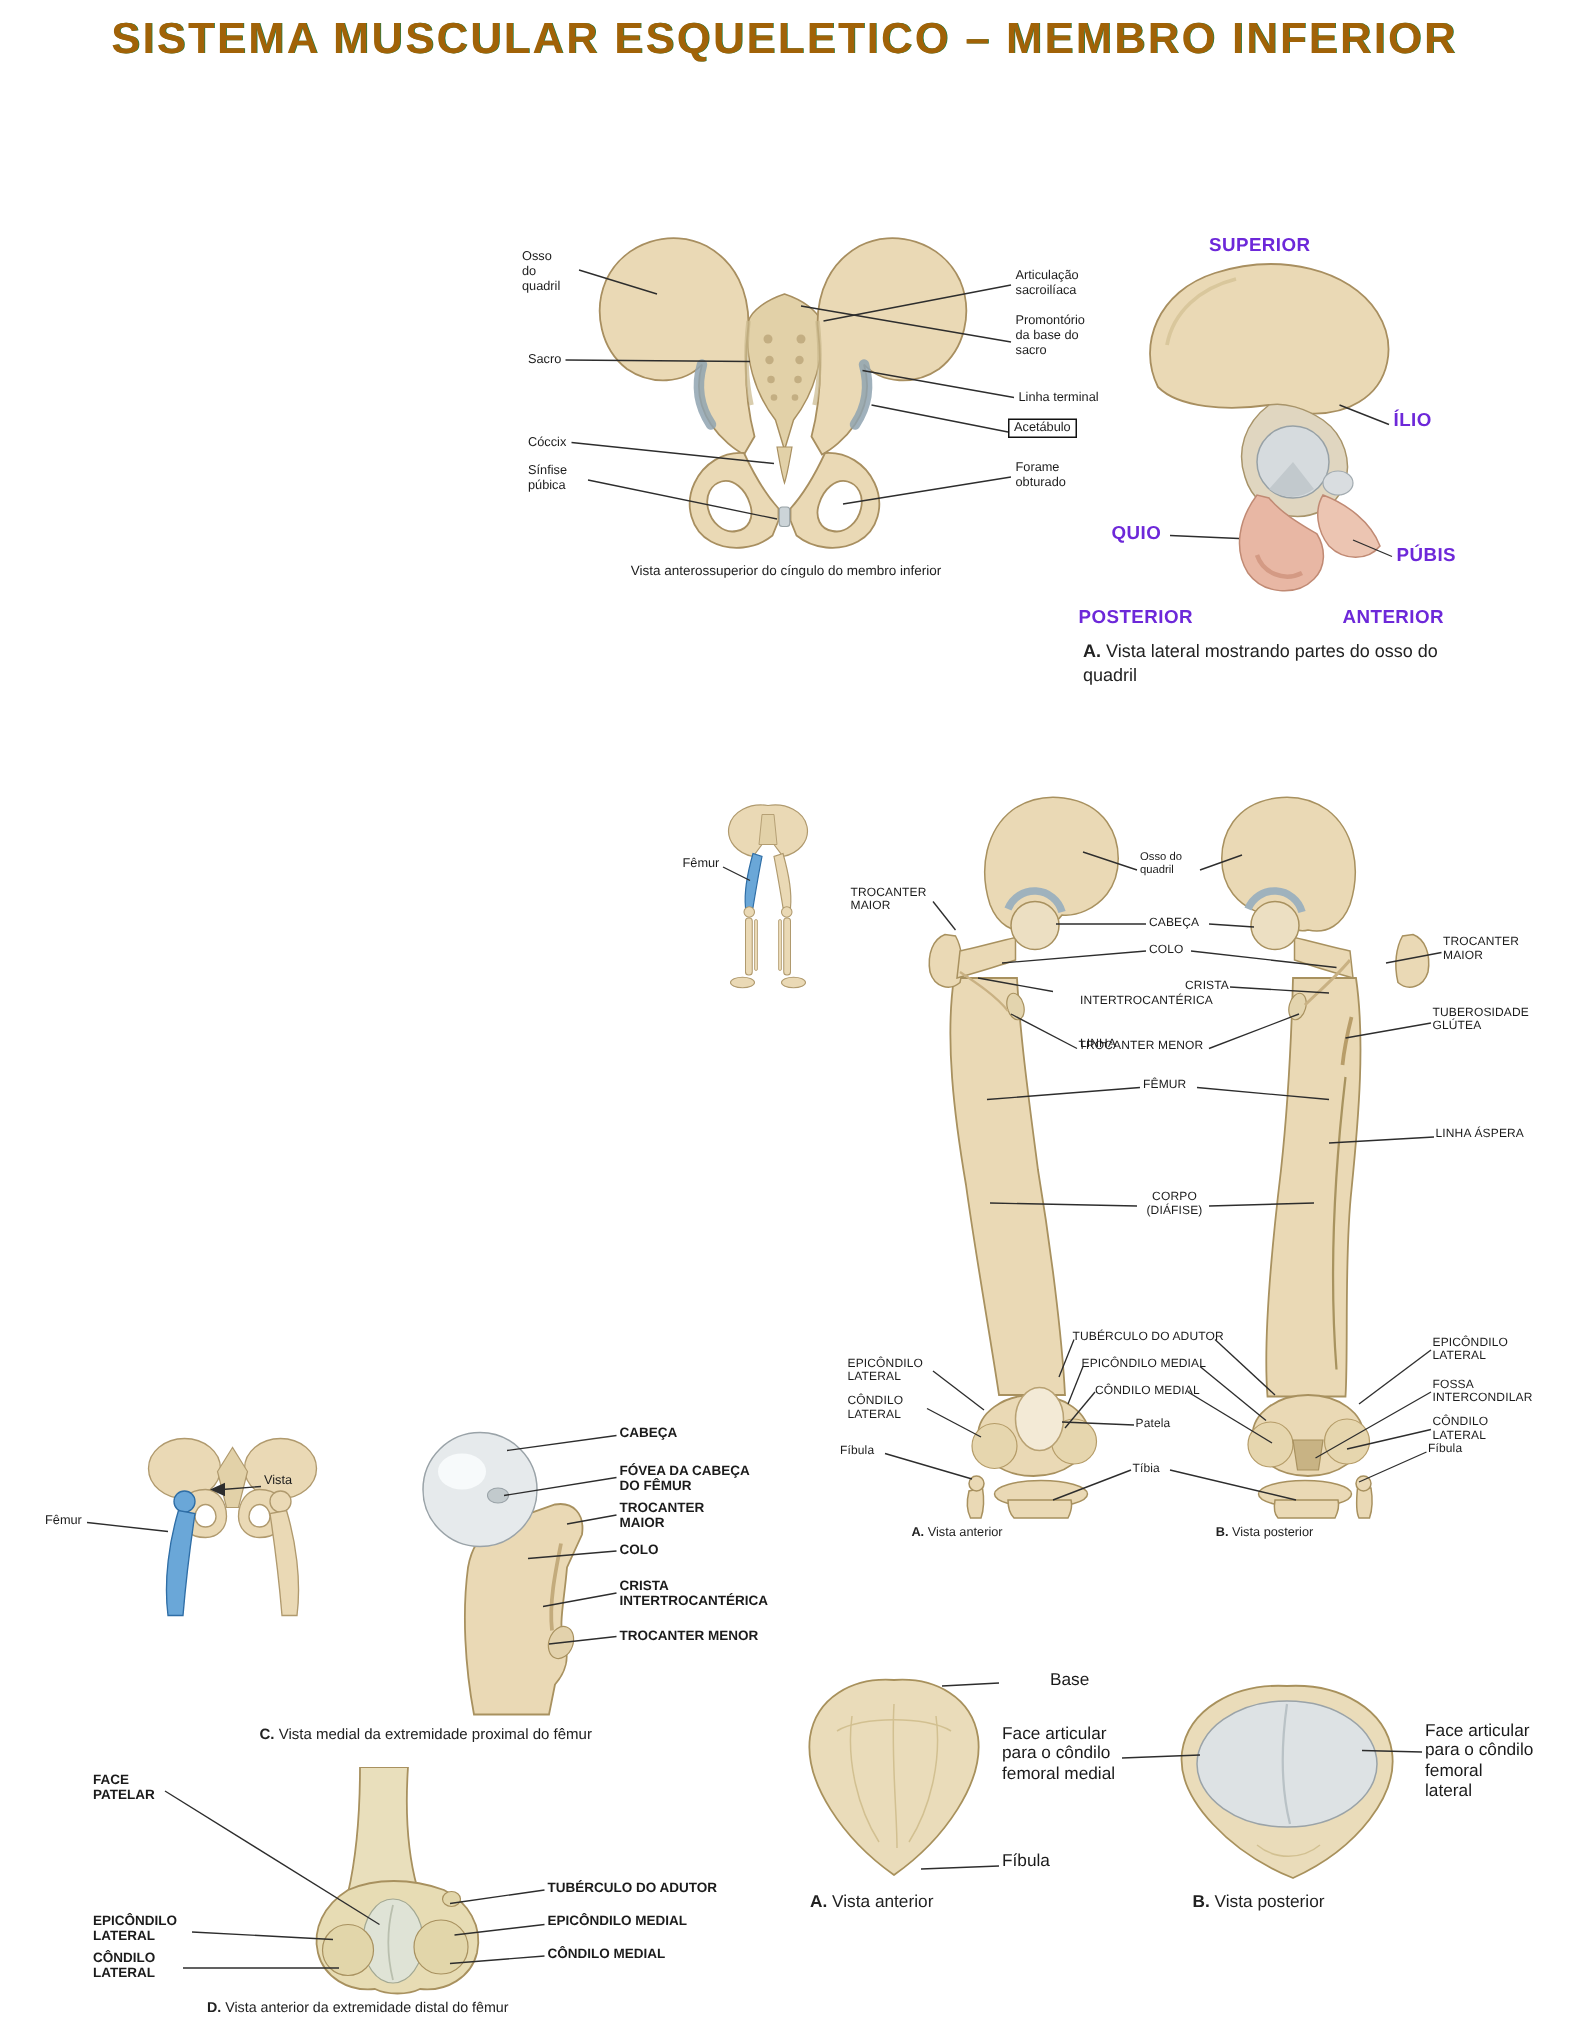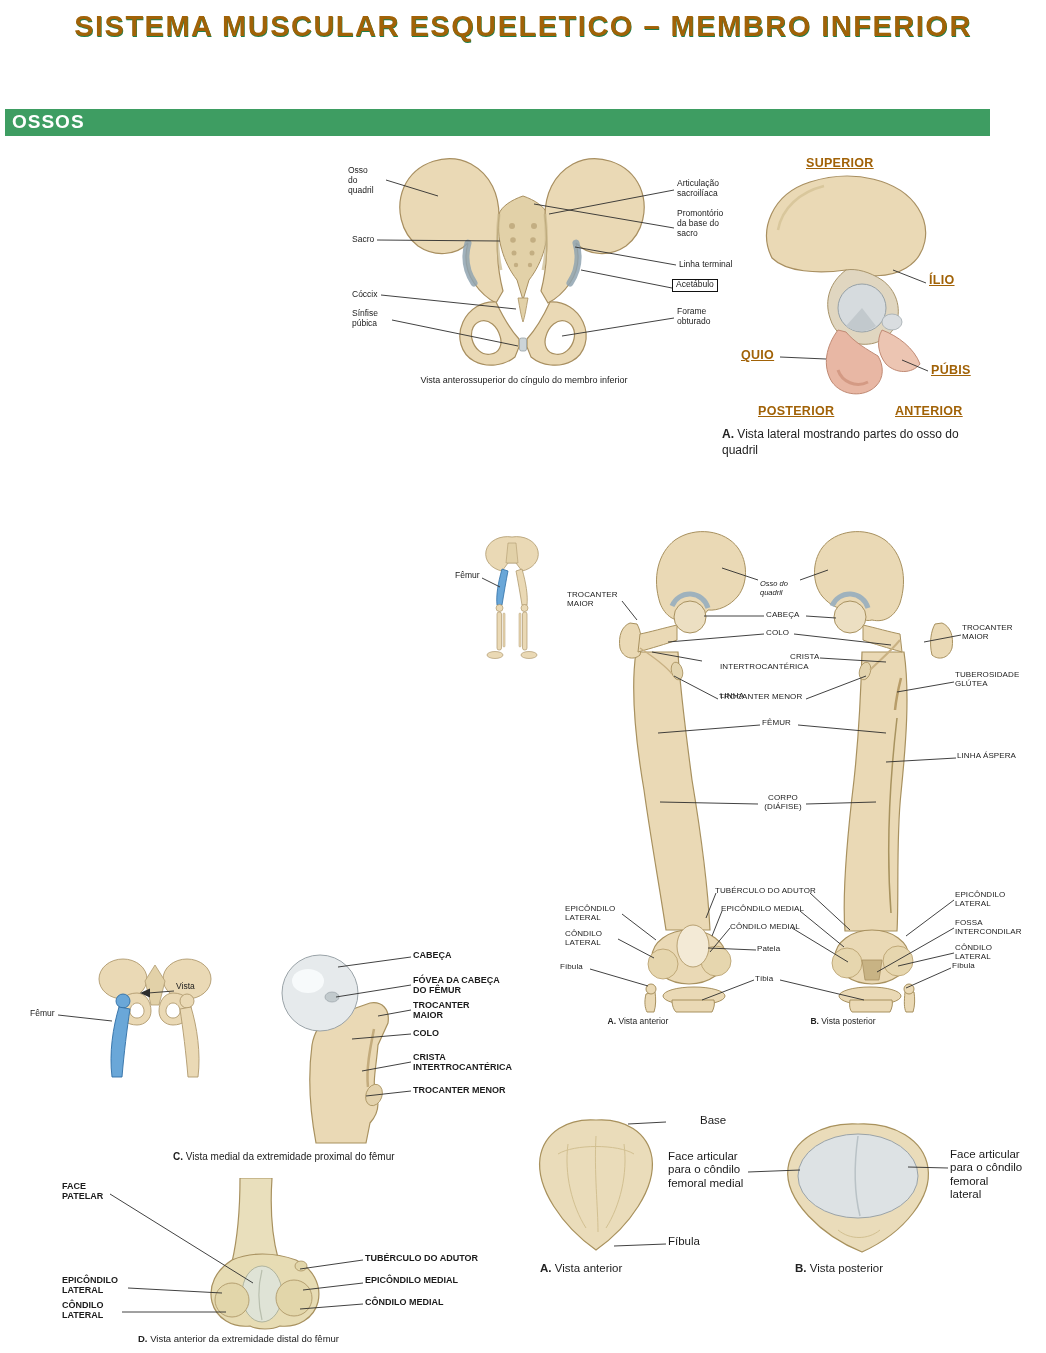--- a/index.html
+++ b/index.html
@@ -11,39 +11,38 @@
            text-shadow:0.5px 0.5px 0 #1c7f4e; }
   .banner { position:absolute; left:5px; top:109px; width:985px; height:27px;
             background:#3e9d62; color:#ffffff; font-size:19px; font-weight:bold;
             letter-spacing:1px; line-height:26px; padding-left:7px; }
   svg.art { position:absolute; }
   #leaders { position:absolute; left:0; top:0; pointer-events:none; }
   .lbl { position:absolute; color:#1b1b1b; white-space:pre-line; line-height:1.16; }
   .f1 { font-size:8.5px; }
   .f4 { font-size:8px; letter-spacing:0.1px; }
   .f4s { font-size:7.5px; }
-  .dir { font-size:12.5px; font-weight:bold; color:#a16207; letter-spacing:0.3px;text-decoration:underline; }
+  .dir { font-size:12.5px; font-weight:bold; color:#6d28d9; letter-spacing:0.3px; }
   .f6 { font-size:9px; font-weight:bold; }
   .f8 { font-size:11.5px; }
   .cap1 { font-size:9px; color:#222; }
   .cap2 { font-size:12px; color:#222; white-space:normal; line-height:1.3; }
   .cap4 { font-size:8.5px; color:#222; }
   .cap6 { font-size:10px; color:#222; }
   .cap7 { font-size:9.5px; color:#222; }
   .cap8 { font-size:11.5px; color:#222; }
   .center { text-align:center; }
   .boxed { border:1px solid #111; padding:0 3px 1px 3px; }
 </style>
 </head>
 <body>
 
 <div class="page">
 
   <div class="title">SISTEMA MUSCULAR ESQUELETICO – MEMBRO INFERIOR</div>
-  <div class="banner">OSSOS</div>
 
   <svg class="art" style="left:393px; top:152px;" width="258" height="218" viewBox="0 0 258 218">
     <path d="M130,44 C118,48 108,55 106,62 C103,86 110,110 124,128 L130,148 L136,128 C150,110 157,86 154,62 C152,55 142,48 130,44 Z" fill="#e2d1a8" stroke="#a88f60" stroke-width="1"></path>
     <g fill="#c3ae82">
       <circle cx="119" cy="74" r="3"></circle>
         <circle cx="141" cy="74" r="3"></circle>
       <circle cx="120" cy="88" r="2.8"></circle>
         <circle cx="140" cy="88" r="2.8"></circle>
       <circle cx="121" cy="101" r="2.5"></circle>
         <circle cx="139" cy="101" r="2.5"></circle>
@@ -261,34 +260,34 @@
   <div class="lbl f1" style="left:679px; top:260px;">Linha terminal</div>
   <div class="lbl f1 boxed" style="left:672px; top:279px;">Acetábulo</div>
   <div class="lbl f1" style="left:677px; top:307px;">Forame
 obturado</div>
   <div class="lbl cap1 center" style="left:398px; top:375px; width:252px;">Vista anterossuperior do cíngulo do membro inferior</div>
 
   <div class="lbl dir" style="left:806px; top:156px;">SUPERIOR</div>
   <div class="lbl dir" style="left:929px; top:273px;">ÍLIO</div>
   <div class="lbl dir" style="left:741px; top:348px;">QUIO</div>
   <div class="lbl dir" style="left:931px; top:363px;">PÚBIS</div>
-  <div class="lbl dir" style="left:758px; top:404px;">POSTERIOR</div>
+  <div class="lbl dir" style="left:719px; top:404px;">POSTERIOR</div>
   <div class="lbl dir" style="left:895px; top:404px;">ANTERIOR</div>
   <div class="lbl cap2" style="left:722px; top:427px; width:255px;"><b>A.</b> <span>Vista lateral mostrando partes do osso do quadril</span></div>
 
   <div class="lbl f1" style="left:455px; top:571px;">Fêmur</div>
 
   <div class="lbl f4" style="left:567px; top:590px;">TROCANTER
 MAIOR</div>
   <div class="lbl f4" style="left:565px; top:904px;">EPICÔNDILO
 LATERAL</div>
   <div class="lbl f4" style="left:565px; top:929px;">CÔNDILO
 LATERAL</div>
   <div class="lbl f4" style="left:560px; top:962px;">Fíbula</div>
-  <div class="lbl f4s" style="left:760px; top:580px;font-style:italic;">Osso do
+  <div class="lbl f4s" style="left:760px; top:567px;">Osso do
 quadril</div>
   <div class="lbl f4" style="left:766px; top:610px;">CABEÇA</div>
   <div class="lbl f4" style="left:766px; top:628px;">COLO</div>
   <div class="lbl f4" style="left:720px; top:652px;margin-top:39px;">LINHA</div>
   <div class="lbl f4" style="left:790px; top:652px;">CRISTA</div>
   <div class="lbl f4" style="left:720px; top:662px;">INTERTROCANTÉRICA</div>
   <div class="lbl f4" style="left:719px; top:692px;">TROCANTER MENOR</div>
   <div class="lbl f4" style="left:762px; top:718px;">FÊMUR</div>
   <div class="lbl f4 center" style="left:756px; top:793px; width:54px;">CORPO
 (DIÁFISE)</div>

